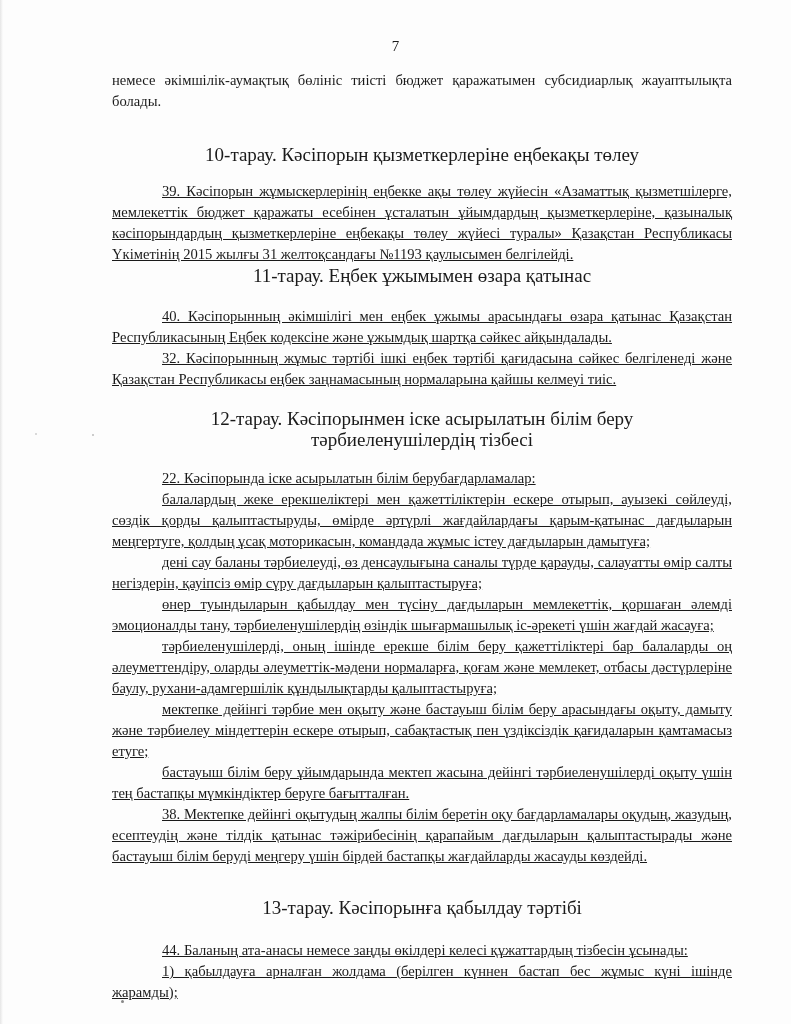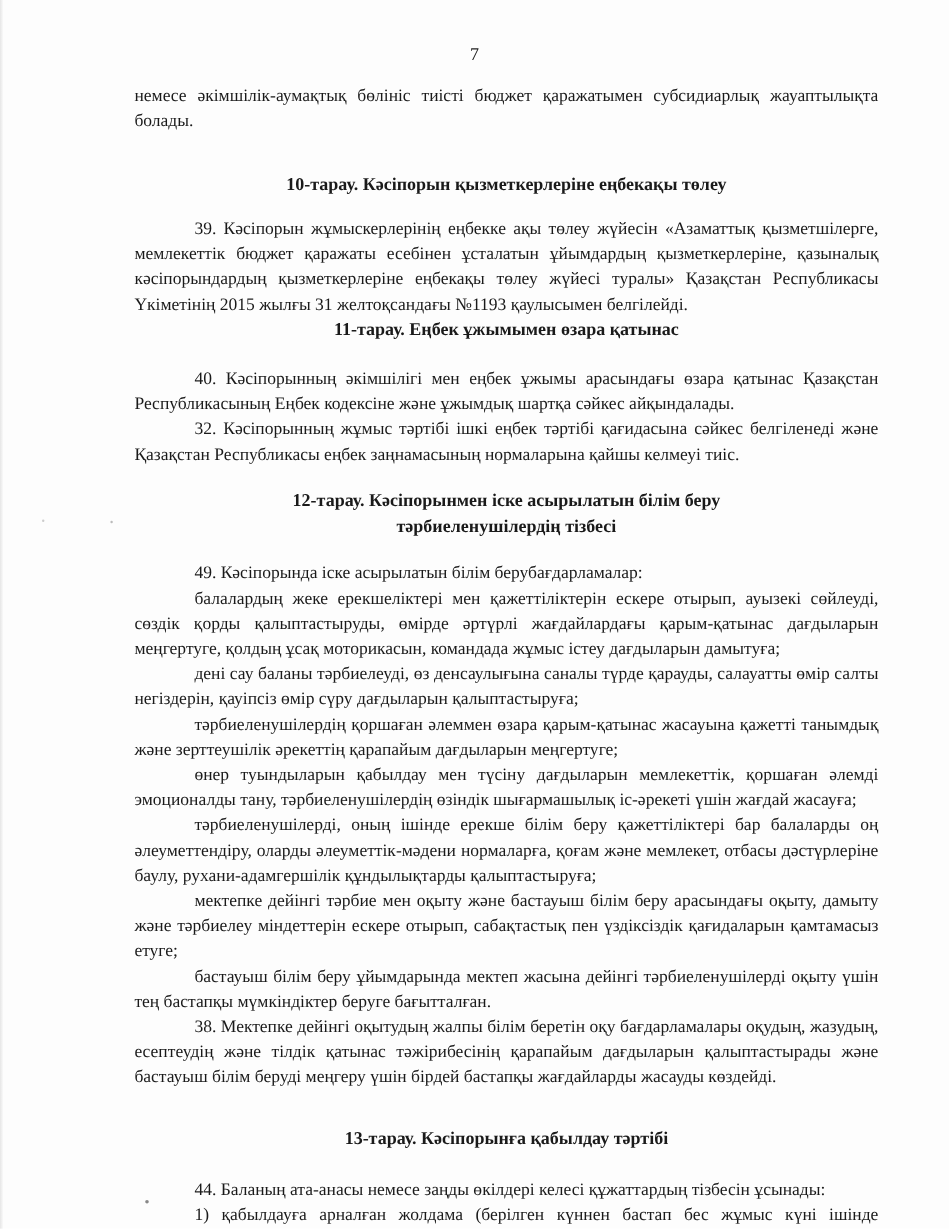--- a/index.html
+++ b/index.html
@@ -35,25 +35,25 @@
       left: 112px;
       top: 70px;
       width: 620px;
       font-size: 14.6px;
       line-height: 21px;
     }
     p {
       margin: 0;
       text-align: justify;
     }
-    .indent { text-indent: 50px; }
+    .indent { text-indent: 50px; text-decoration: underline; }
     .heading {
       text-align: center;
-      font-weight: bold;
-      font-size: 15px;
+      font-weight: normal;
+      font-size: 19px;
       margin: 0;
     }
     .gap-1 { height: 32px; }
     .gap-2 { height: 16px; }
     .gap-3 { height: 20px; }
     .gap-4 { height: 18px; }
     .gap-5 { height: 30px; }
     .gap-6 { height: 22px; }
     .speck {
       position: absolute;
@@ -86,24 +86,23 @@
 
     <p class="heading">11-тарау. Еңбек ұжымымен өзара қатынас</p>
     <div class="gap-3"></div>
     <p class="indent">40. Кәсіпорынның әкімшілігі мен еңбек ұжымы арасындағы өзара қатынас Қазақстан Республикасының Еңбек кодексіне және ұжымдық шартқа сәйкес айқындалады.</p>
     <p class="indent">32. Кәсіпорынның жұмыс тәртібі ішкі еңбек тәртібі қағидасына сәйкес белгіленеді және Қазақстан Республикасы еңбек заңнамасының нормаларына қайшы келмеуі тиіс.</p>
 
     <div class="gap-4"></div>
     <p class="heading">12-тарау.  Кәсіпорынмен іске асырылатын білім беру</p>
     <p class="heading">тәрбиеленушілердің тізбесі</p>
     <div class="gap-4"></div>
-    <p class="indent">49. Кәсіпорында іске асырылатын білім берубағдарламалар:</p>
+    <p class="indent">22. Кәсіпорында іске асырылатын білім берубағдарламалар:</p>
     <p class="indent">балалардың жеке ерекшеліктері мен қажеттіліктерін ескере отырып, ауызекі сөйлеуді, сөздік қорды қалыптастыруды, өмірде әртүрлі жағдайлардағы қарым-қатынас дағдыларын меңгертуге, қолдың ұсақ моторикасын, командада жұмыс істеу дағдыларын дамытуға;</p>
     <p class="indent">дені сау баланы тәрбиелеуді, өз денсаулығына саналы түрде қарауды, салауатты өмір салты негіздерін, қауіпсіз өмір сүру дағдыларын қалыптастыруға;</p>
-    <p class="indent">тәрбиеленушілердің қоршаған әлеммен өзара қарым-қатынас жасауына қажетті танымдық және зерттеушілік әрекеттің қарапайым дағдыларын меңгертуге;</p>
     <p class="indent">өнер туындыларын қабылдау мен түсіну дағдыларын мемлекеттік, қоршаған әлемді эмоционалды тану, тәрбиеленушілердің өзіндік шығармашылық іс-әрекеті үшін жағдай жасауға;</p>
     <p class="indent">тәрбиеленушілерді, оның ішінде ерекше білім беру қажеттіліктері бар балаларды оң әлеуметтендіру, оларды әлеуметтік-мәдени нормаларға, қоғам және мемлекет, отбасы дәстүрлеріне баулу, рухани-адамгершілік құндылықтарды қалыптастыруға;</p>
     <p class="indent">мектепке дейінгі тәрбие мен оқыту және бастауыш білім беру арасындағы оқыту, дамыту және тәрбиелеу міндеттерін ескере отырып, сабақтастық пен үздіксіздік қағидаларын қамтамасыз етуге;</p>
     <p class="indent">бастауыш білім беру ұйымдарында мектеп жасына дейінгі тәрбиеленушілерді оқыту үшін тең бастапқы мүмкіндіктер беруге бағытталған.</p>
     <p class="indent">38. Мектепке дейінгі оқытудың жалпы білім беретін оқу бағдарламалары оқудың, жазудың, есептеудің және тілдік қатынас тәжірибесінің қарапайым дағдыларын қалыптастырады және бастауыш білім беруді меңгеру үшін бірдей бастапқы жағдайларды жасауды көздейді.</p>
 
     <div class="gap-5"></div>
     <p class="heading">13-тарау. Кәсіпорынға қабылдау тәртібі</p>
     <div class="gap-6"></div>
     <p class="indent">44. Баланың ата-анасы немесе заңды өкілдері келесі құжаттардың тізбесін ұсынады:</p>

